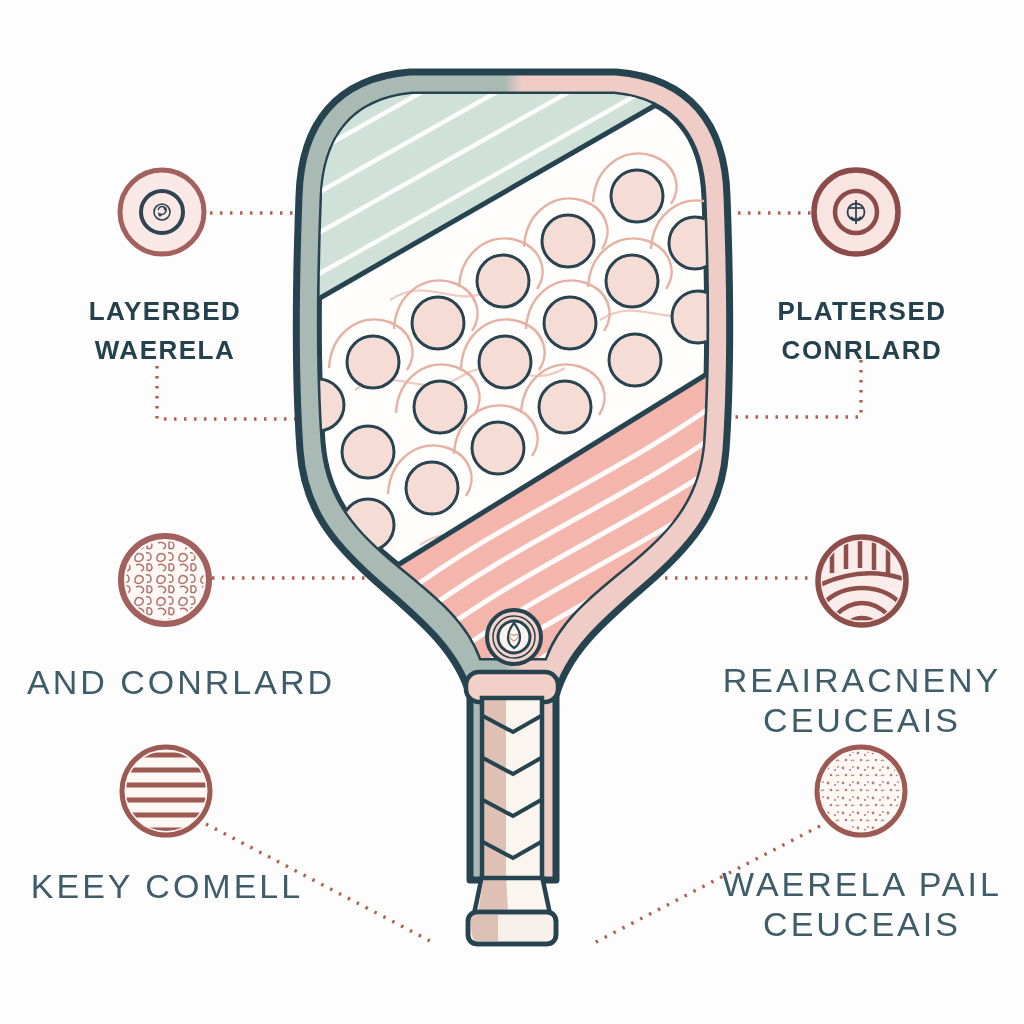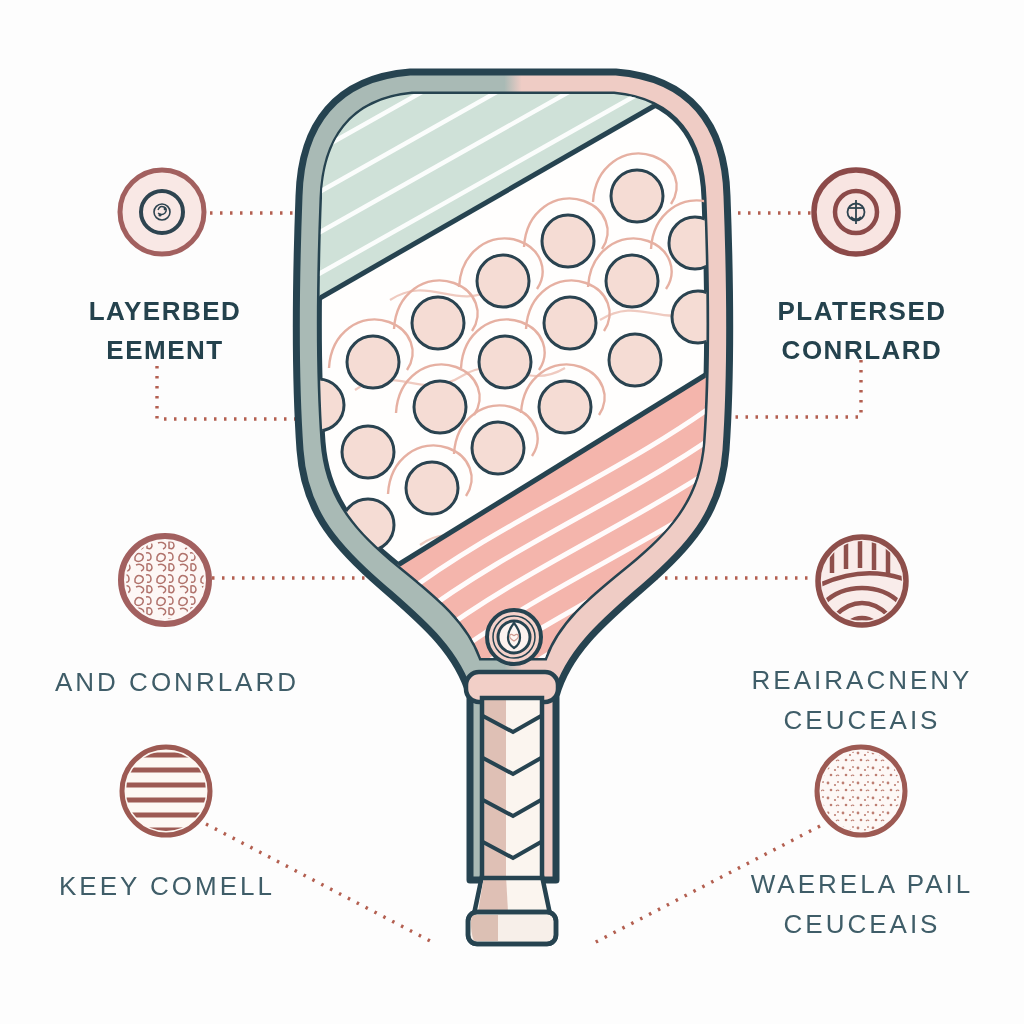--- a/index.html
+++ b/index.html
@@ -2,21 +2,21 @@
 <html><head>
 <meta charset="utf-8">
 <style>
   html,body{margin:0;padding:0;}
   body{width:1024px;height:1024px;background:#fdfdfd;overflow:hidden;}
   #stage{position:relative;width:888px;height:1024px;font-family:"Liberation Sans",sans-serif;}
   #scene{position:absolute;left:0;top:0;}
   .label{position:absolute;width:300px;text-align:center;}
   .label div{white-space:nowrap;}
   .bold{font-weight:700;font-size:26px;letter-spacing:1.5px;line-height:39px;color:#24424d;}
-  .light{font-weight:400;font-size:26px;letter-spacing:3px;line-height:40px;color:#3f5d68;}
+  .light{font-weight:400;font-size:34px;letter-spacing:3px;line-height:40px;color:#3f5d68;}
 </style>
 </head>
 <body>
 
 <div id="stage">
 
 <svg id="scene" width="1024" height="1024" viewBox="0 0 1024 1024">
   <defs>
     <linearGradient id="rimGrad" x1="0" y1="0" x2="1" y2="0">
       <stop offset="0" stop-color="#a9bab5"></stop>
@@ -244,21 +244,21 @@
   </g>
 
   <g>
     <circle cx="861" cy="791" r="44" fill="#fdf8f6" stroke="#9d5a53" stroke-width="5"></circle>
     <circle cx="861" cy="791" r="40" fill="url(#pat-speckle)"></circle>
   </g>
 </svg>
 
 <div class="label bold" style="left:15px;top:292px">
   <div>LAYERBED</div>
-  <div>EEMENT</div>
+  <div>WAERELA</div>
 </div>
 
 <div class="label bold" style="left:712px;top:292px">
   <div>PLATERSED</div>
   <div>CONRLARD</div>
 </div>
 
 <div class="label light" style="left:27px;top:662px">
   <div>AND CONRLARD</div>
 </div>

